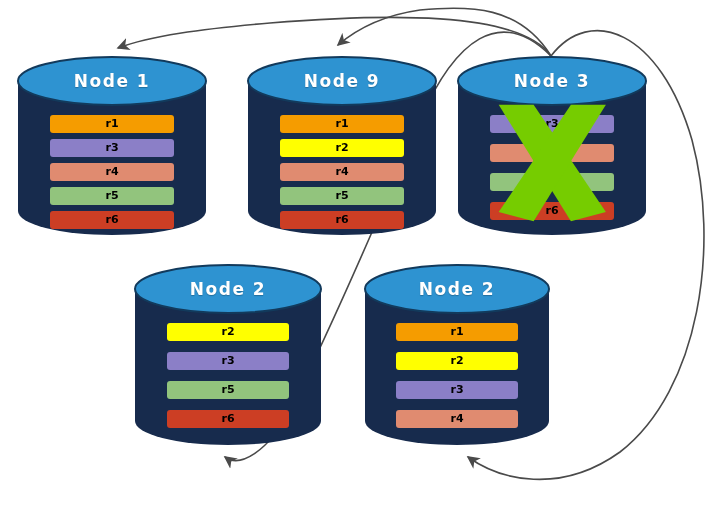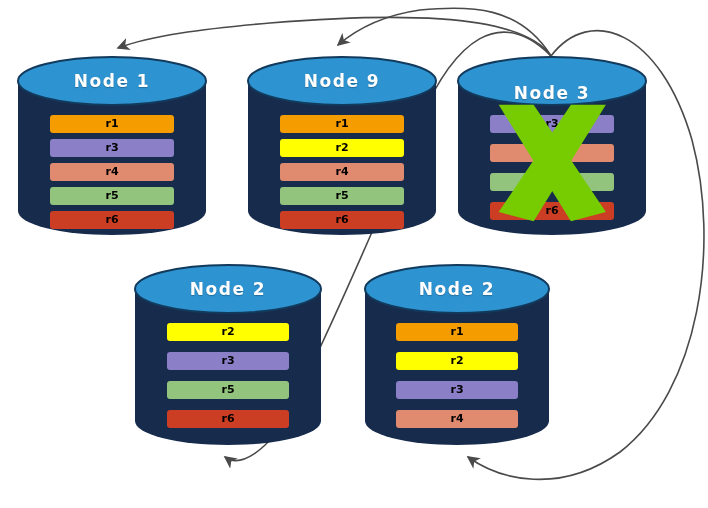--- a/index.html
+++ b/index.html
@@ -108,21 +108,21 @@
         <div class="bar" style="background: rgb(224, 139, 112);">r4</div>
         <div class="bar" style="background: rgb(146, 196, 125);">r5</div>
         <div class="bar" style="background: rgb(204, 62, 36);">r6</div>
       </div>
     </div>
     <div class="node" style="left: 458px; top: 57px; width: 188px; height: 178px;">
       <svg width="188" height="188" viewBox="0 0 188 188">
         <path d="M 0 24 L 0 154 A 94 24 0 0 0 188 154 L 188 24 Z" fill="#172B4D"></path>
         <ellipse cx="94" cy="24" rx="94" ry="24" fill="#2E93D1" stroke="#123A5C" stroke-width="2"></ellipse>
       </svg>
-      <div class="node-title" style="top: 14px; margin-top: 12px;">Node  3</div>
+      <div class="node-title" style="top: 14px;">Node  3</div>
       <div class="bars" style="top: 58px; padding-left: 31.96px; padding-right: 31.96px; gap: 11px;">
         <div class="bar" style="background: rgb(139, 127, 199);">r3</div>
         <div class="bar" style="background: rgb(224, 139, 112);">r4</div>
         <div class="bar" style="background: rgb(146, 196, 125);">r5</div>
         <div class="bar" style="background: rgb(204, 62, 36);">r6</div>
       </div>
       <svg class="xmark" width="116.56" height="128.16" viewBox="0 0 100 100" style="left: 35.72px; top: 42px;">
         <path d="M 4 0 L 34 0 L 96 92 L 66 100 Z" fill="#76CC00"></path>
         <path d="M 96 0 L 66 0 L 4 92 L 34 100 Z" fill="#76CC00"></path>
       </svg>

